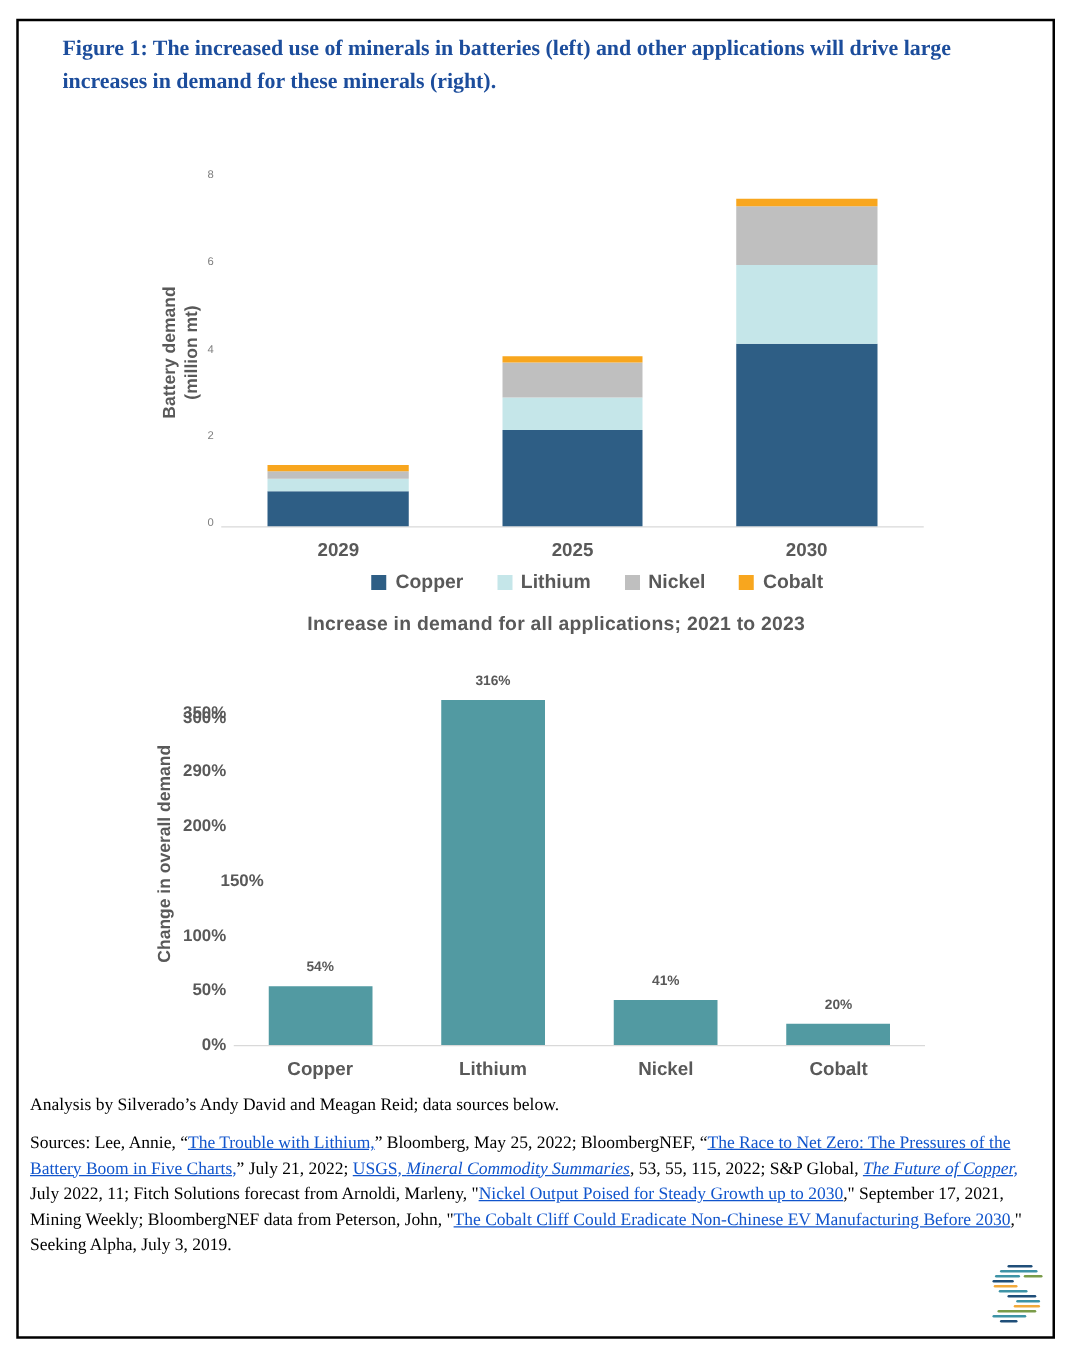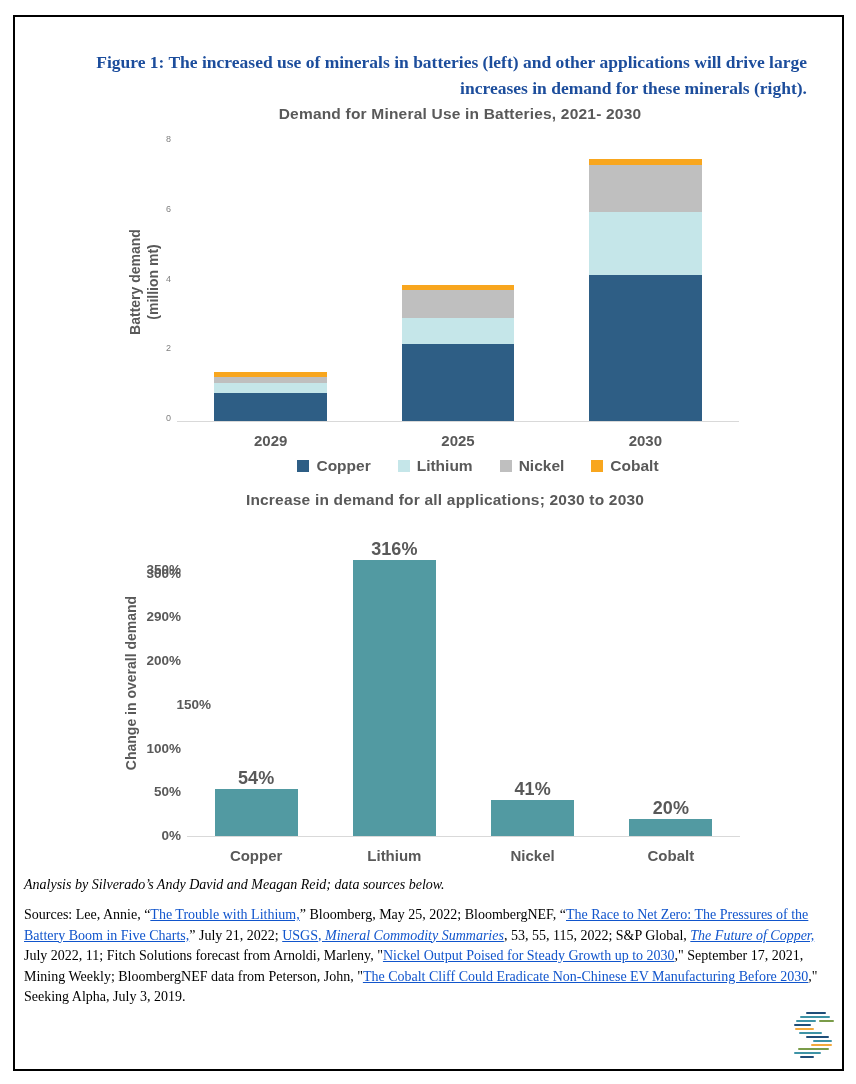--- a/index.html
+++ b/index.html
@@ -1,55 +1,54 @@
 <!DOCTYPE html>
 <html><head>
 <meta charset="utf-8">
 <style>
   html,body{margin:0;padding:0;background:#ffffff;}
   body{width:856px;height:1084px;position:relative;font-family:"Liberation Sans","DejaVu Sans",sans-serif;}
   .frame{position:absolute;left:13px;top:15px;width:827px;height:1052px;border:2px solid #000;background:#fff;}
-  .fig-title{position:absolute;top:32px;left:35px;width:757px;text-align:right;
+  .fig-title{position:absolute;top:8px;left:35px;width:757px;text-align:left;
     font-family:"Liberation Serif","DejaVu Serif",serif;font-weight:700;font-size:17.5px;line-height:1.5;color:#1C4D9C;}
   .chart-title{position:absolute;text-align:center;font-weight:700;font-size:15.5px;color:#595959;letter-spacing:.2px;}
   #title-top{top:88px;left:145px;width:600px;}
   #title-bottom{top:474px;left:130px;width:600px;}
   .plot{position:absolute;border-bottom:1px solid #D9D9D9;}
   #plot-top{left:162px;top:125px;width:562px;height:279px;}
   #plot-bottom{left:172px;top:513px;width:553px;height:306px;}
   .seg,.bar{position:absolute;}
   .tick{position:absolute;left:-48px;width:42px;text-align:right;}
   #plot-top .tick{font-size:9px;color:#7F7F7F;}
   #plot-bottom .tick{font-size:13.5px;font-weight:700;color:#595959;}
   .xlab{position:absolute;top:calc(100% + 11px);transform:translateX(-50%);font-weight:700;font-size:15px;color:#595959;white-space:nowrap;}
-  .dlab{position:absolute;transform:translateX(-50%);font-weight:700;font-size:18px;color:#595959;white-space:nowrap;}
+  .dlab{position:absolute;transform:translateX(-50%);font-weight:700;font-size:11px;color:#595959;white-space:nowrap;}
   .ytitle{position:absolute;top:50%;transform:translate(-50%,-50%) rotate(-90deg);
     font-weight:700;font-size:14px;color:#595959;text-align:center;white-space:pre-line;line-height:1.3;}
   #plot-top .ytitle{left:-33px;}
   #plot-bottom .ytitle{left:-56px;}
   .legend{position:absolute;top:440px;left:162px;width:562px;display:flex;justify-content:center;gap:27px;padding-left:20px;}
   .legend-item{display:flex;align-items:center;gap:7px;}
   .legend-swatch{width:12px;height:12px;}
   .legend-label{font-weight:700;font-size:15.5px;color:#595959;}
   .analysis{position:absolute;top:860px;left:9px;width:800px;margin:0;
-    font-family:"Liberation Serif","DejaVu Serif",serif;font-style:italic;font-size:14px;color:#000;}
+    font-family:"Liberation Serif","DejaVu Serif",serif;font-size:14px;color:#000;}
   .sources{position:absolute;top:888px;left:9px;width:812px;margin:0;
     font-family:"Liberation Serif","DejaVu Serif",serif;font-size:14px;line-height:1.47;color:#000;}
   .src-link{color:#1155CC;text-decoration:underline;cursor:pointer;}
   .src-link.it{font-style:italic;}
   .logo{position:absolute;left:772px;top:991px;width:50px;height:56px;}
 </style>
 </head>
 <body>
 
 <div class="frame">
 
   <div class="fig-title">Figure 1: The increased use of minerals in batteries (left) and other applications will drive large increases in demand for these minerals (right).</div>
 
-  <div class="chart-title" id="title-top">Demand for Mineral Use in Batteries, 2021- 2030</div>
   <div class="plot" id="plot-top">
     <div class="ytitle">Battery demand
 (million mt)</div>
   <div class="tick" style="top: 271px;">0</div>
       <div class="tick" style="top: 201.25px;">2</div>
       <div class="tick" style="top: 131.5px;">4</div>
       <div class="tick" style="top: 61.75px;">6</div>
       <div class="tick" style="top: -8px;">8</div>
       <div class="xlab" style="left: 93.6667px;">2029</div>
       <div class="seg" style="left: 37.4667px; width: 112.4px; bottom: 0px; height: 27.9px; background: rgb(46, 94, 133);"></div>
@@ -79,21 +78,21 @@
       <div class="legend-item">
         <span class="legend-swatch" style="background: rgb(191, 191, 191);"></span>
         <span class="legend-label">Nickel</span>
       </div>
       <div class="legend-item">
         <span class="legend-swatch" style="background: rgb(248, 166, 30);"></span>
         <span class="legend-label">Cobalt</span>
       </div>
     </div>
 
-  <div class="chart-title" id="title-bottom">Increase in demand for all applications; 2030 to 2030</div>
+  <div class="chart-title" id="title-bottom">Increase in demand for all applications; 2021 to 2023</div>
   <div class="plot" id="plot-bottom">
     <div class="ytitle">Change in overall demand</div>
   <div class="tick" style="top: 298px;">0%</div>
       <div class="tick" style="top: 254.286px;">50%</div>
       <div class="tick" style="top: 210.571px;">100%</div>
       <div class="tick" style="top: 166.857px; margin-left: 30px;">150%</div>
       <div class="tick" style="top: 123.143px;">200%</div>
       <div class="tick" style="top: 79.4286px;">290%</div>
       <div class="tick" style="top: 35.7143px;">300%</div>
       <div class="tick" style="top: -8px; margin-top: 40px;">350%</div>

